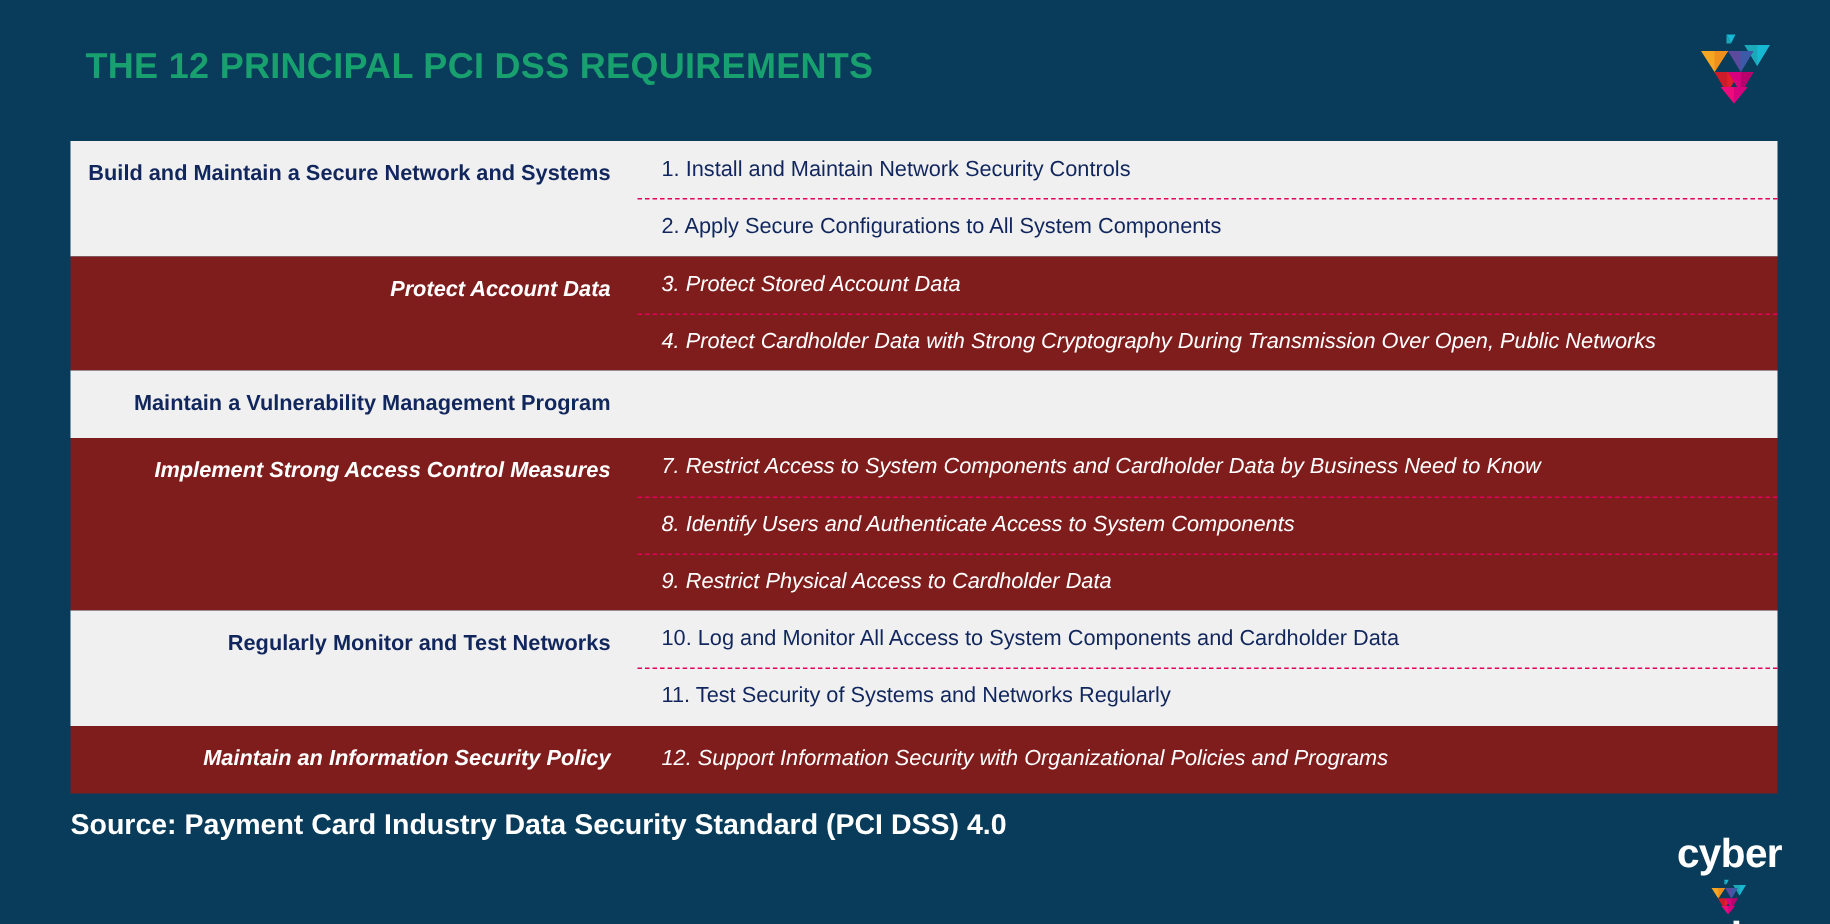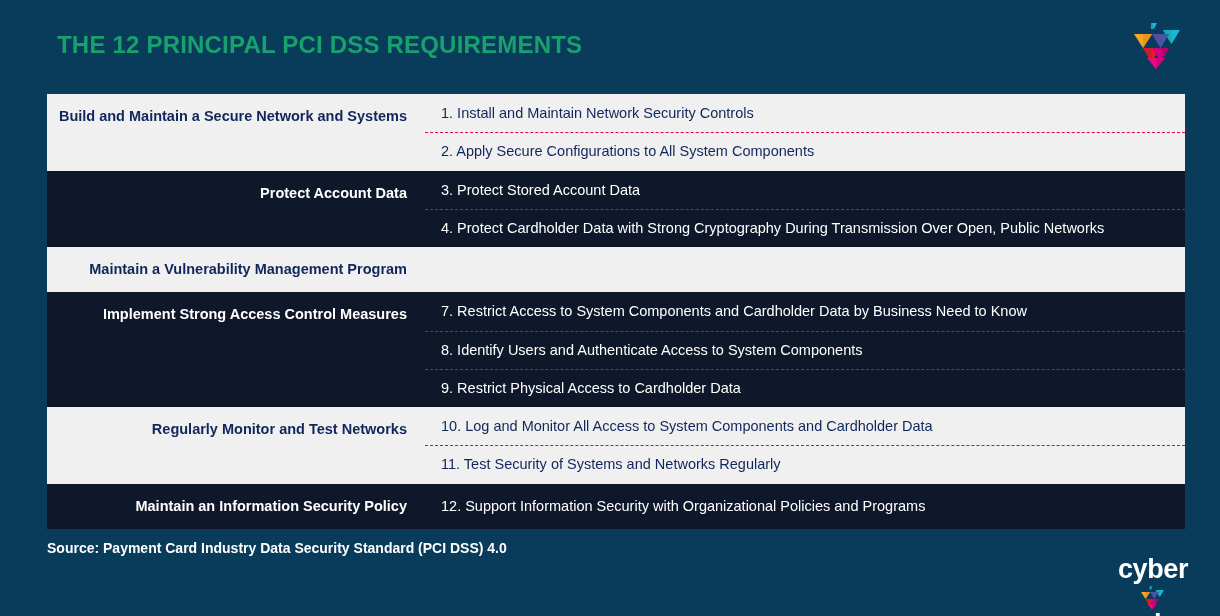--- a/index.html
+++ b/index.html
@@ -58,21 +58,22 @@
   .group {
     display: flex;
     flex-direction: row;
     align-items: stretch;
     width: 100%;
   }
   .group.light {
     background: #F0F0F0;
   }
   .group.dark {
-    background: #0f172a;
+    background: #7f1d1d;
+    font-style: italic;
   }
   .group-label {
     width: 378px;
     box-sizing: border-box;
     padding: 12px 18px 12px 8px;
     text-align: right;
     font-size: 14.5px;
     font-weight: bold;
     line-height: 1.45;
   }
@@ -101,21 +102,21 @@
     right: 0;
     top: 0;
     border-top: 1.5px dashed #E1005A;
   }
 
   
   .source {
     position: absolute;
     left: 47px;
     top: 540px;
-    font-size: 14px;
+    font-size: 19px;
     font-weight: bold;
     color: #FFFFFF;
     white-space: nowrap;
   }
   .wordmark {
     position: absolute;
     right: 32px;
     top: 556px;
     height: 34px;
     display: flex;

